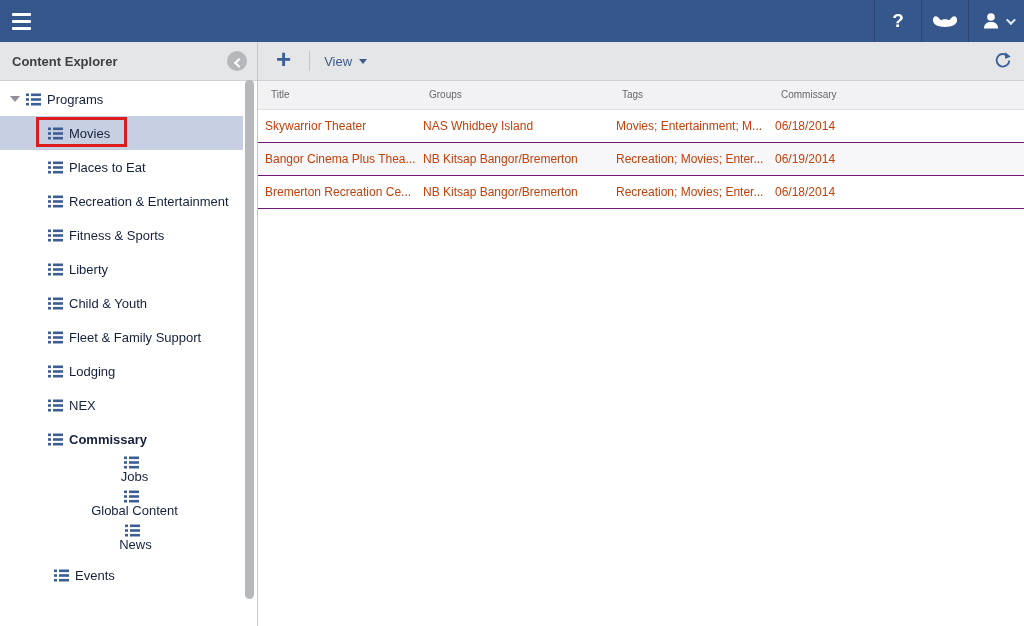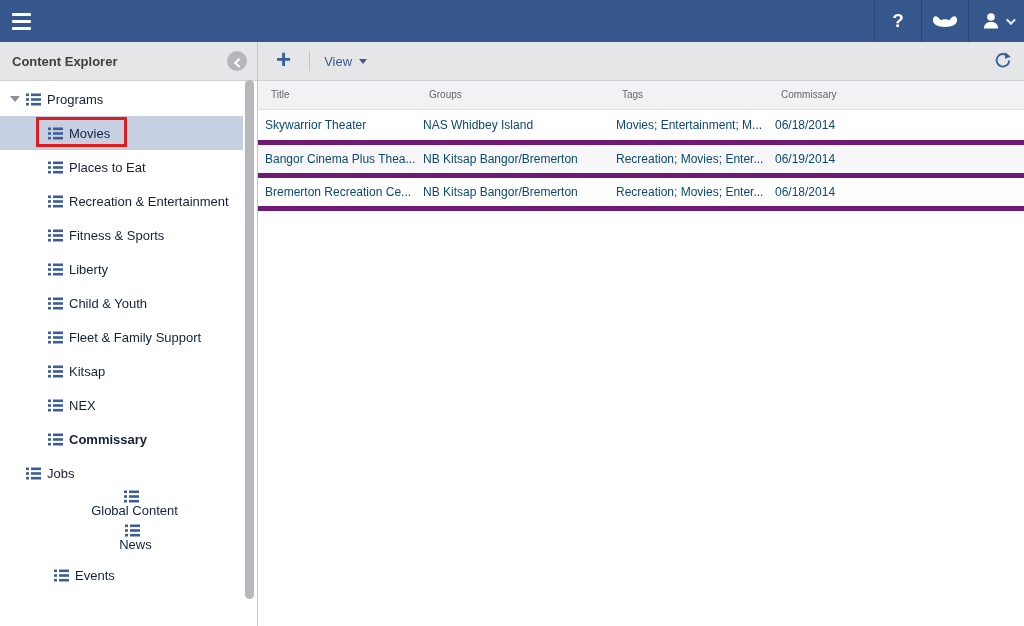--- a/index.html
+++ b/index.html
@@ -67,22 +67,22 @@
   .vscrollbar { position:absolute; top:40px; right:2px; width:10px; bottom:0; }
   .vscrollbar .thumb { position:absolute; top:-2px; left:0; width:9px; height:519px;
                 background:#b7b8bb; border-radius:5px; }
 
   
   .grid-wrap { flex:1; overflow:hidden; background:#fff; }
   table.grid { width:100%; border-collapse:collapse; table-layout:fixed; }
   table.grid th { height:28px; background:#f2f2f4; color:#66666b; font-weight:normal;
                 font-size:10px; text-align:left; padding:0 4px 0 13px;
                 border-bottom:1px solid #e0e0e3; }
-  table.grid td { height:33px; font-size:12px; color:#0c4a6e; padding:0 4px 0 7px;
-                border-bottom:5px solid #701a75; white-space:nowrap; overflow:hidden; }
+  table.grid td { height:33px; font-size:12px; color:#c2410c; padding:0 4px 0 7px;
+                border-bottom:1px solid #701a75; white-space:nowrap; overflow:hidden; }
   table.grid tr.alt td { background:#f7f7f9; }
 </style>
 </head>
 <body>
 
 <div class="app">
 
   <header class="topbar">
     <button class="hamburger">
       <span class="hb-bar"></span>
@@ -232,21 +232,21 @@
             <span class="list-icon">
               <svg width="15" height="13" viewBox="0 0 15 13">
                 <rect x="0" y="0.5" width="3" height="2.6" fill="#3c5e95"></rect>
                 <rect x="5" y="0.5" width="10" height="2.6" fill="#3c5e95"></rect>
                 <rect x="0" y="5.2" width="3" height="2.6" fill="#3c5e95"></rect>
                 <rect x="5" y="5.2" width="10" height="2.6" fill="#3c5e95"></rect>
                 <rect x="0" y="9.9" width="3" height="2.6" fill="#3c5e95"></rect>
                 <rect x="5" y="9.9" width="10" height="2.6" fill="#3c5e95"></rect>
               </svg>
             </span>
-            <span class="tree-label">Kitsap</span>
+            <span class="tree-label">Lodging</span>
           </div>
           <div class="tree-item" style="padding-left: 48px;">
             <span class="list-icon">
               <svg width="15" height="13" viewBox="0 0 15 13">
                 <rect x="0" y="0.5" width="3" height="2.6" fill="#3c5e95"></rect>
                 <rect x="5" y="0.5" width="10" height="2.6" fill="#3c5e95"></rect>
                 <rect x="0" y="5.2" width="3" height="2.6" fill="#3c5e95"></rect>
                 <rect x="5" y="5.2" width="10" height="2.6" fill="#3c5e95"></rect>
                 <rect x="0" y="9.9" width="3" height="2.6" fill="#3c5e95"></rect>
                 <rect x="5" y="9.9" width="10" height="2.6" fill="#3c5e95"></rect>
@@ -260,21 +260,21 @@
                 <rect x="0" y="0.5" width="3" height="2.6" fill="#3c5e95"></rect>
                 <rect x="5" y="0.5" width="10" height="2.6" fill="#3c5e95"></rect>
                 <rect x="0" y="5.2" width="3" height="2.6" fill="#3c5e95"></rect>
                 <rect x="5" y="5.2" width="10" height="2.6" fill="#3c5e95"></rect>
                 <rect x="0" y="9.9" width="3" height="2.6" fill="#3c5e95"></rect>
                 <rect x="5" y="9.9" width="10" height="2.6" fill="#3c5e95"></rect>
               </svg>
             </span>
             <span class="tree-label">Commissary</span>
           </div>
-          <div class="tree-item" style="padding-left: 26px;">
+          <div class="tree-item" style="padding-left: 26px; flex-direction: column;">
             <span class="list-icon">
               <svg width="15" height="13" viewBox="0 0 15 13">
                 <rect x="0" y="0.5" width="3" height="2.6" fill="#3c5e95"></rect>
                 <rect x="5" y="0.5" width="10" height="2.6" fill="#3c5e95"></rect>
                 <rect x="0" y="5.2" width="3" height="2.6" fill="#3c5e95"></rect>
                 <rect x="5" y="5.2" width="10" height="2.6" fill="#3c5e95"></rect>
                 <rect x="0" y="9.9" width="3" height="2.6" fill="#3c5e95"></rect>
                 <rect x="5" y="9.9" width="10" height="2.6" fill="#3c5e95"></rect>
               </svg>
             </span>

